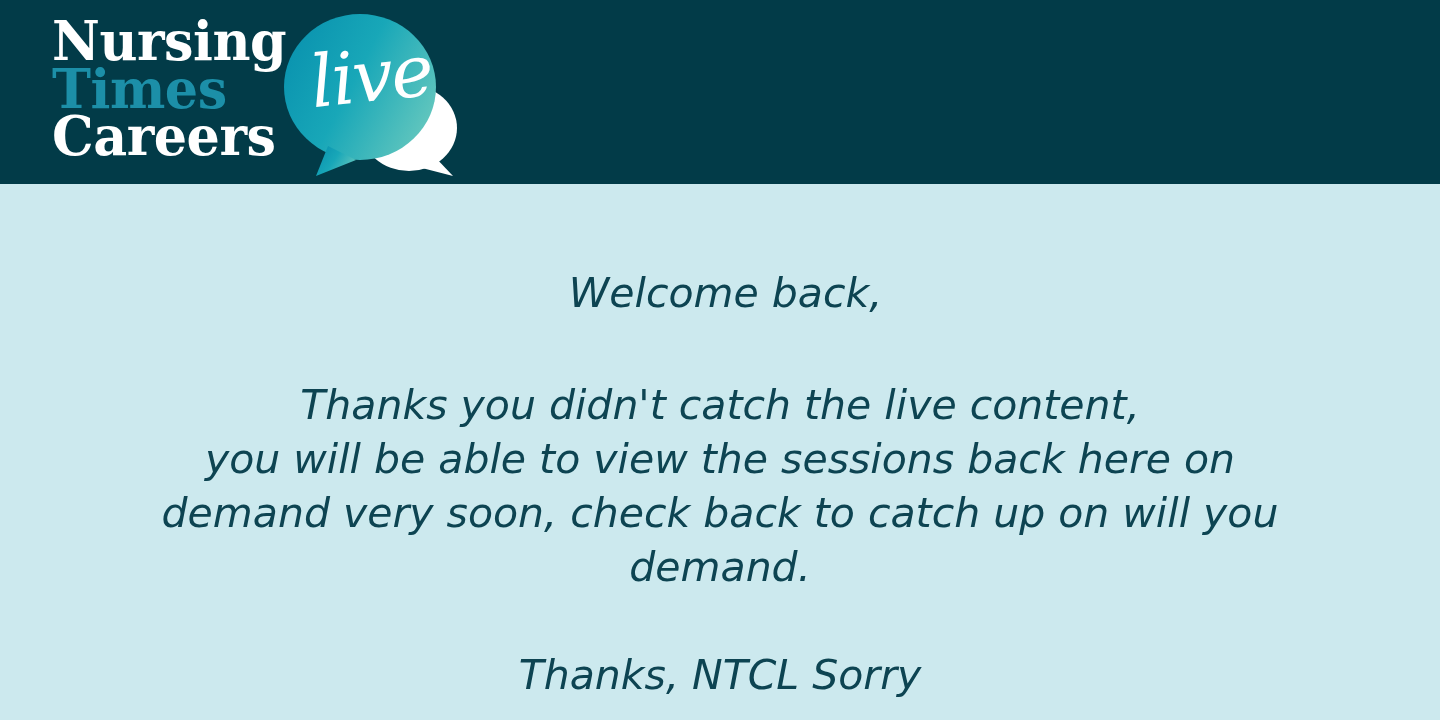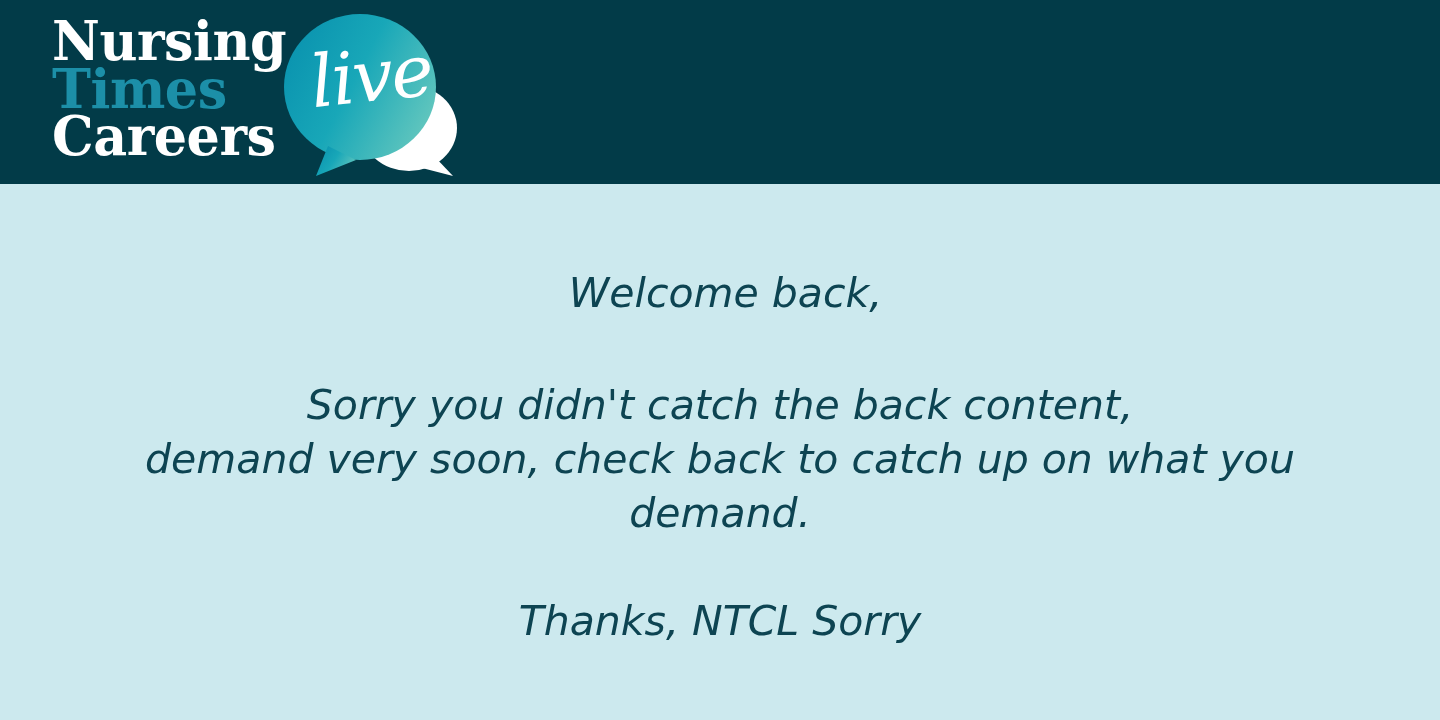--- a/index.html
+++ b/index.html
@@ -179,22 +179,23 @@
 
     </div>
   </div>
 
   <div class="main-body">
     <div class="message-block">
 
       <p class="msg-greeting">Welcome back,</p>
 
       <p class="msg-body">
-        <span class="msg-line">Sorry you didn't catch the back content,</span>
-        <span class="msg-line">demand very soon, check back to catch up on what you</span>
+        <span class="msg-line">Thanks you didn't catch the live content,</span>
+        <span class="msg-line">you will be able to view the sessions back here on</span>
+        <span class="msg-line">demand very soon, check back to catch up on will you</span>
         <span class="msg-line">demand.</span>
       </p>
 
       <p class="msg-signoff">Thanks, NTCL Sorry</p>
 
     </div>
   </div>
 
 </div>
 

